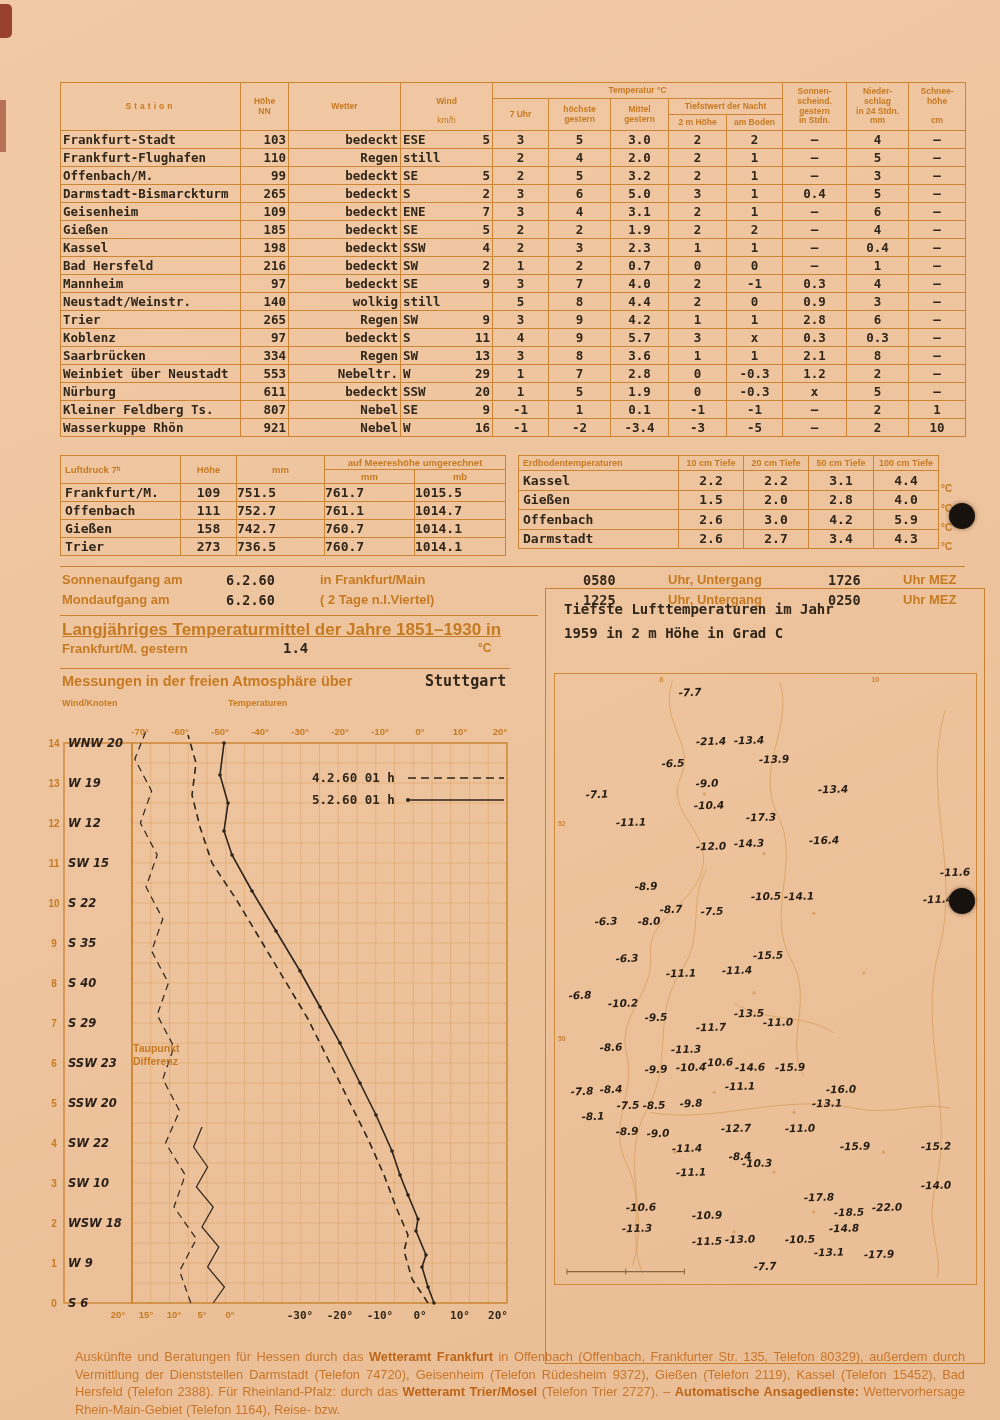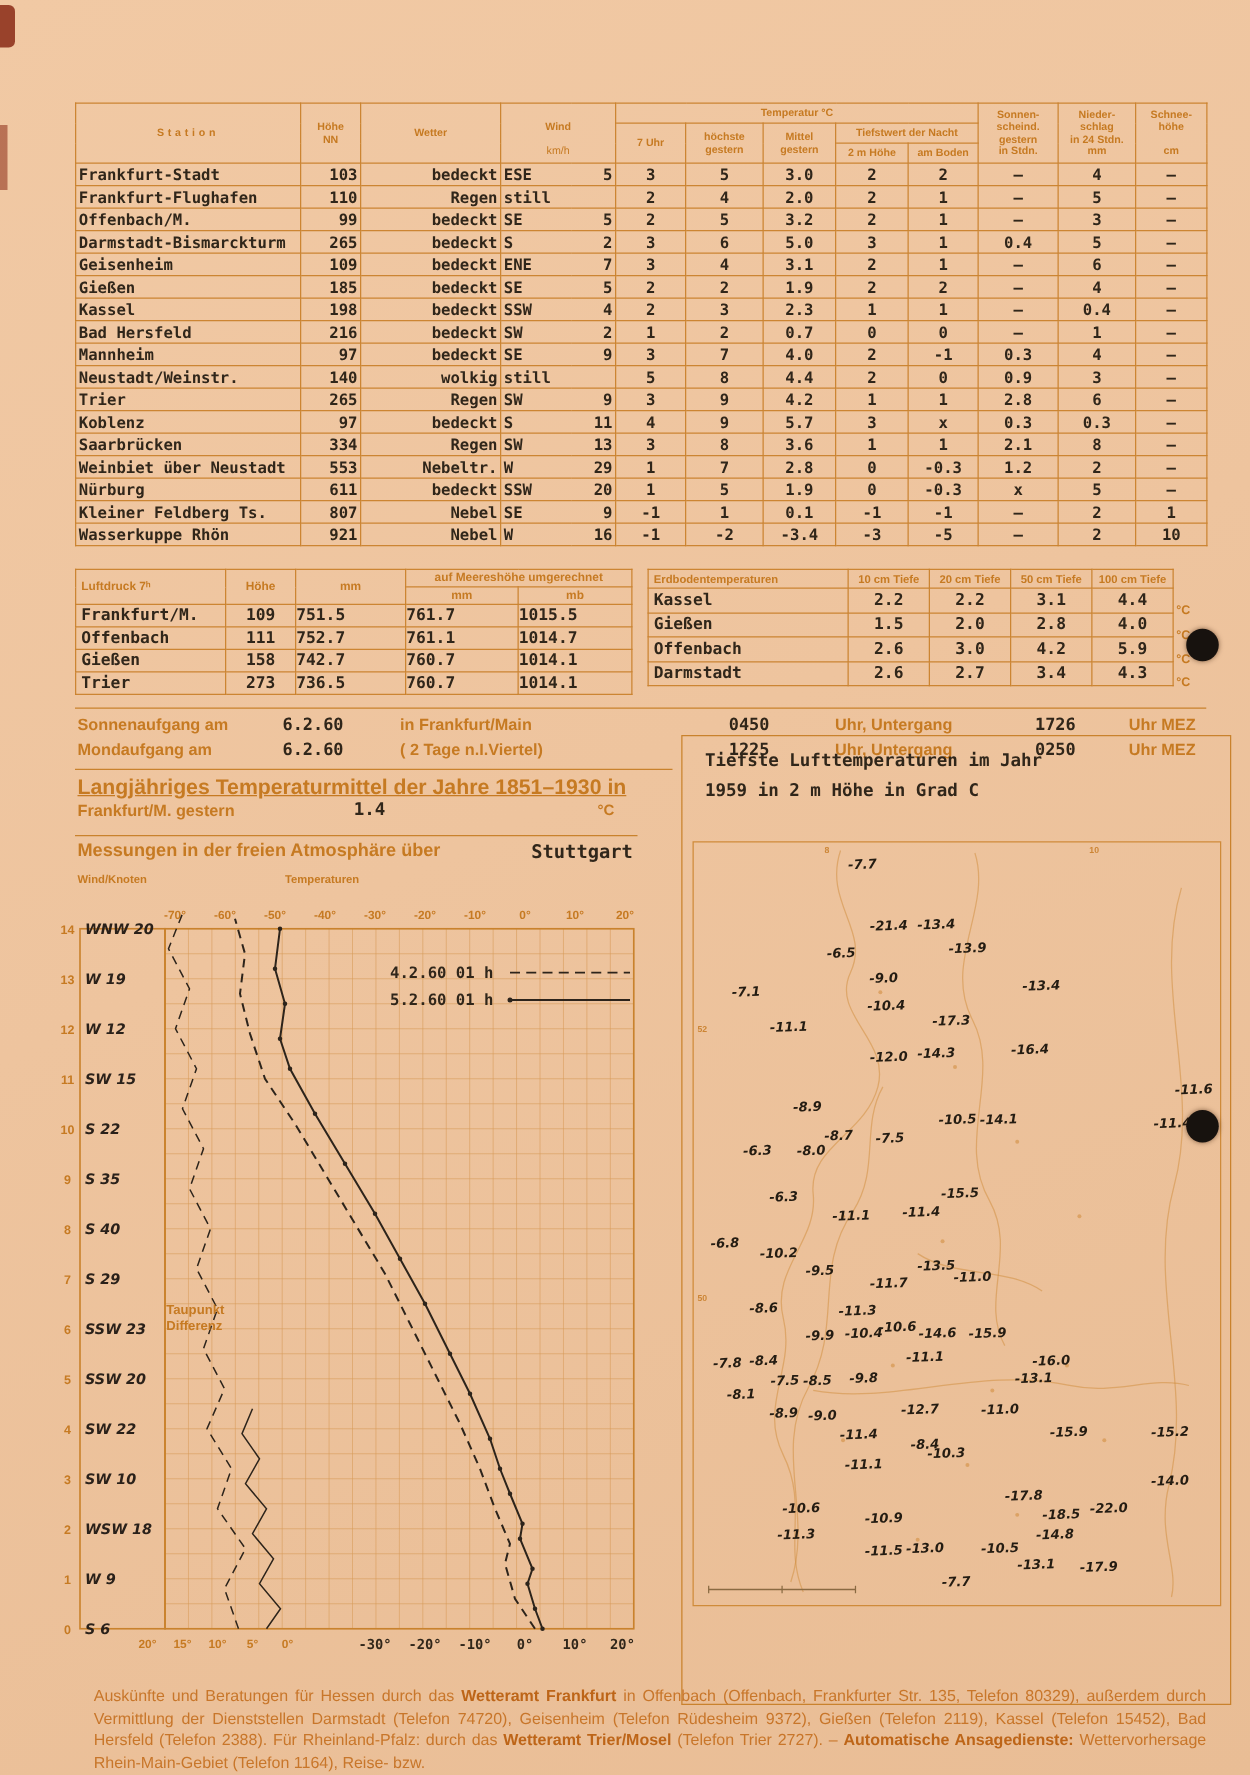--- a/index.html
+++ b/index.html
@@ -515,21 +515,21 @@
   </table>
 
   <div class="rule r1"></div>
   <div class="rule r2"></div>
   <div class="rule r3"></div>
 
   <div class="sm-line" style="top:572px">
     <span class="sm-or" style="left:2px">Sonnenaufgang am</span>
     <span class="sm-ty" style="left:166px">6.2.60</span>
     <span class="sm-or" style="left:260px">in Frankfurt/Main</span>
-    <span class="sm-ty" style="left:523px">0450</span>
+    <span class="sm-ty" style="left:523px">0580</span>
     <span class="sm-or" style="left:608px">Uhr, Untergang</span>
     <span class="sm-ty" style="left:768px">1726</span>
     <span class="sm-or" style="left:843px">Uhr MEZ</span>
   </div>
   <div class="sm-line" style="top:592px">
     <span class="sm-or" style="left:2px">Mondaufgang  am</span>
     <span class="sm-ty" style="left:166px">6.2.60</span>
     <span class="sm-or" style="left:260px">( 2 Tage n.I.Viertel)</span>
     <span class="sm-ty" style="left:523px">1225</span>
     <span class="sm-or" style="left:608px">Uhr, Untergang</span>

